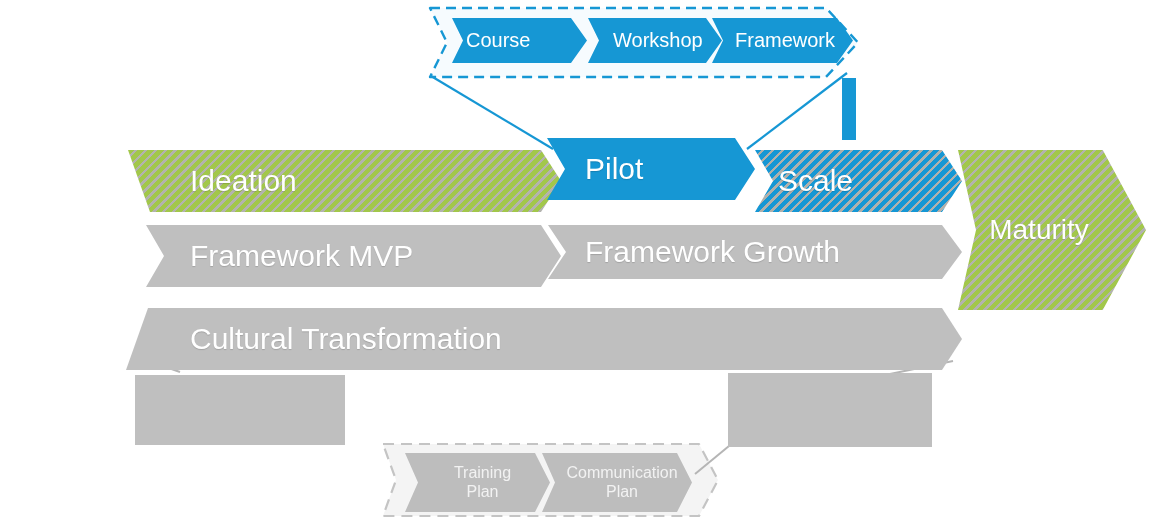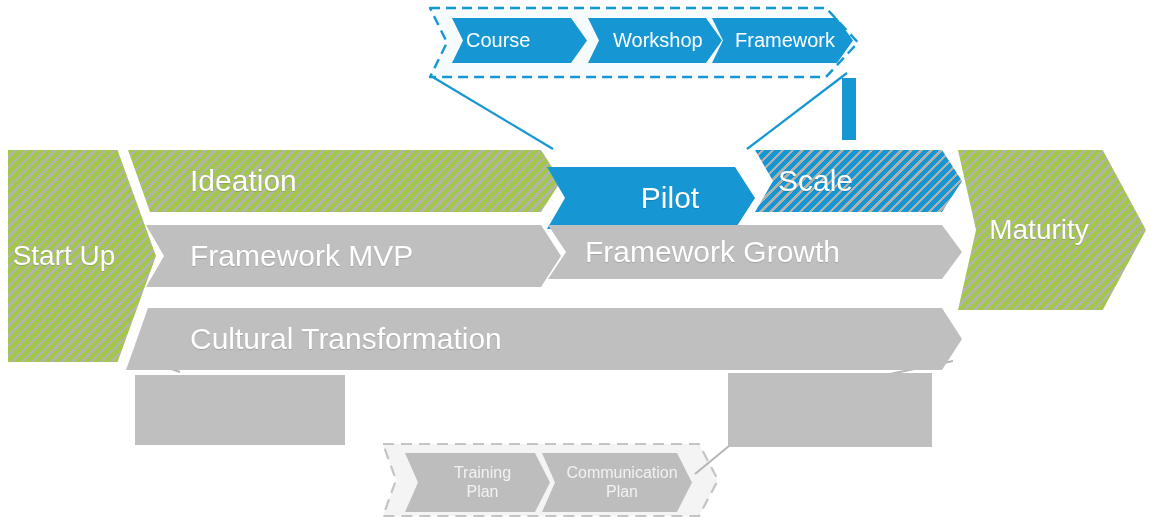--- a/index.html
+++ b/index.html
@@ -77,32 +77,27 @@
   </div>
   <div class="small-arrow" style="left:588px;top:18px;width:134px;height:45px;padding-left:25px;
               clip-path:polygon(0 0, calc(100% - 16px) 0, 100% 50%, calc(100% - 16px) 100%, 0 100%, 11px 50%);">
     <span>Workshop</span>
   </div>
   <div class="small-arrow" style="left:712px;top:18px;width:141px;height:45px;padding-left:23px;
               clip-path:polygon(0 0, calc(100% - 16px) 0, 100% 50%, calc(100% - 16px) 100%, 0 100%, 11px 50%);">
     <span>Framework</span>
   </div>
 
-  <div class="bar hatch-green" style="left:8px;top:150px;width:148px;height:212px;font-size:28px;
-              justify-content:center;padding-right:36px;
-              clip-path:polygon(0 0, 74% 0, 100% 50%, 74% 100%, 0 100%);">
-    <span>Start Up</span>
-  </div>
 
   <div class="bar hatch-green" style="left:128px;top:150px;width:433px;height:62px;padding-left:62px;
               clip-path:polygon(0 0, calc(100% - 20px) 0, 100% 50%, calc(100% - 20px) 100%, 22px 100%);">
     <span>Ideation</span>
   </div>
-  <div class="bar blue-solid" style="left:547px;top:167px;width:208px;height:62px;padding-left:38px;
-              clip-path:polygon(0 0, calc(100% - 20px) 0, 100% 50%, calc(100% - 20px) 100%, 0 100%, 18px 50%);justify-content:center;">
+  <div class="bar blue-solid" style="left:547px;top:138px;width:208px;height:62px;padding-left:38px;
+              clip-path:polygon(0 0, calc(100% - 20px) 0, 100% 50%, calc(100% - 20px) 100%, 0 100%, 18px 50%);">
     <span>Pilot</span>
   </div>
   <div class="bar hatch-blue" style="left:755px;top:150px;width:207px;height:62px;padding-left:23px;
               clip-path:polygon(0 0, calc(100% - 20px) 0, 100% 50%, calc(100% - 20px) 100%, 0 100%, 18px 50%);">
     <span>Scale</span>
   </div>
 
   <div class="bar gray-solid" style="left:146px;top:225px;width:415px;height:62px;padding-left:44px;
               clip-path:polygon(0 0, calc(100% - 20px) 0, 100% 50%, calc(100% - 20px) 100%, 0 100%, 18px 50%);">
     <span>Framework MVP</span>

